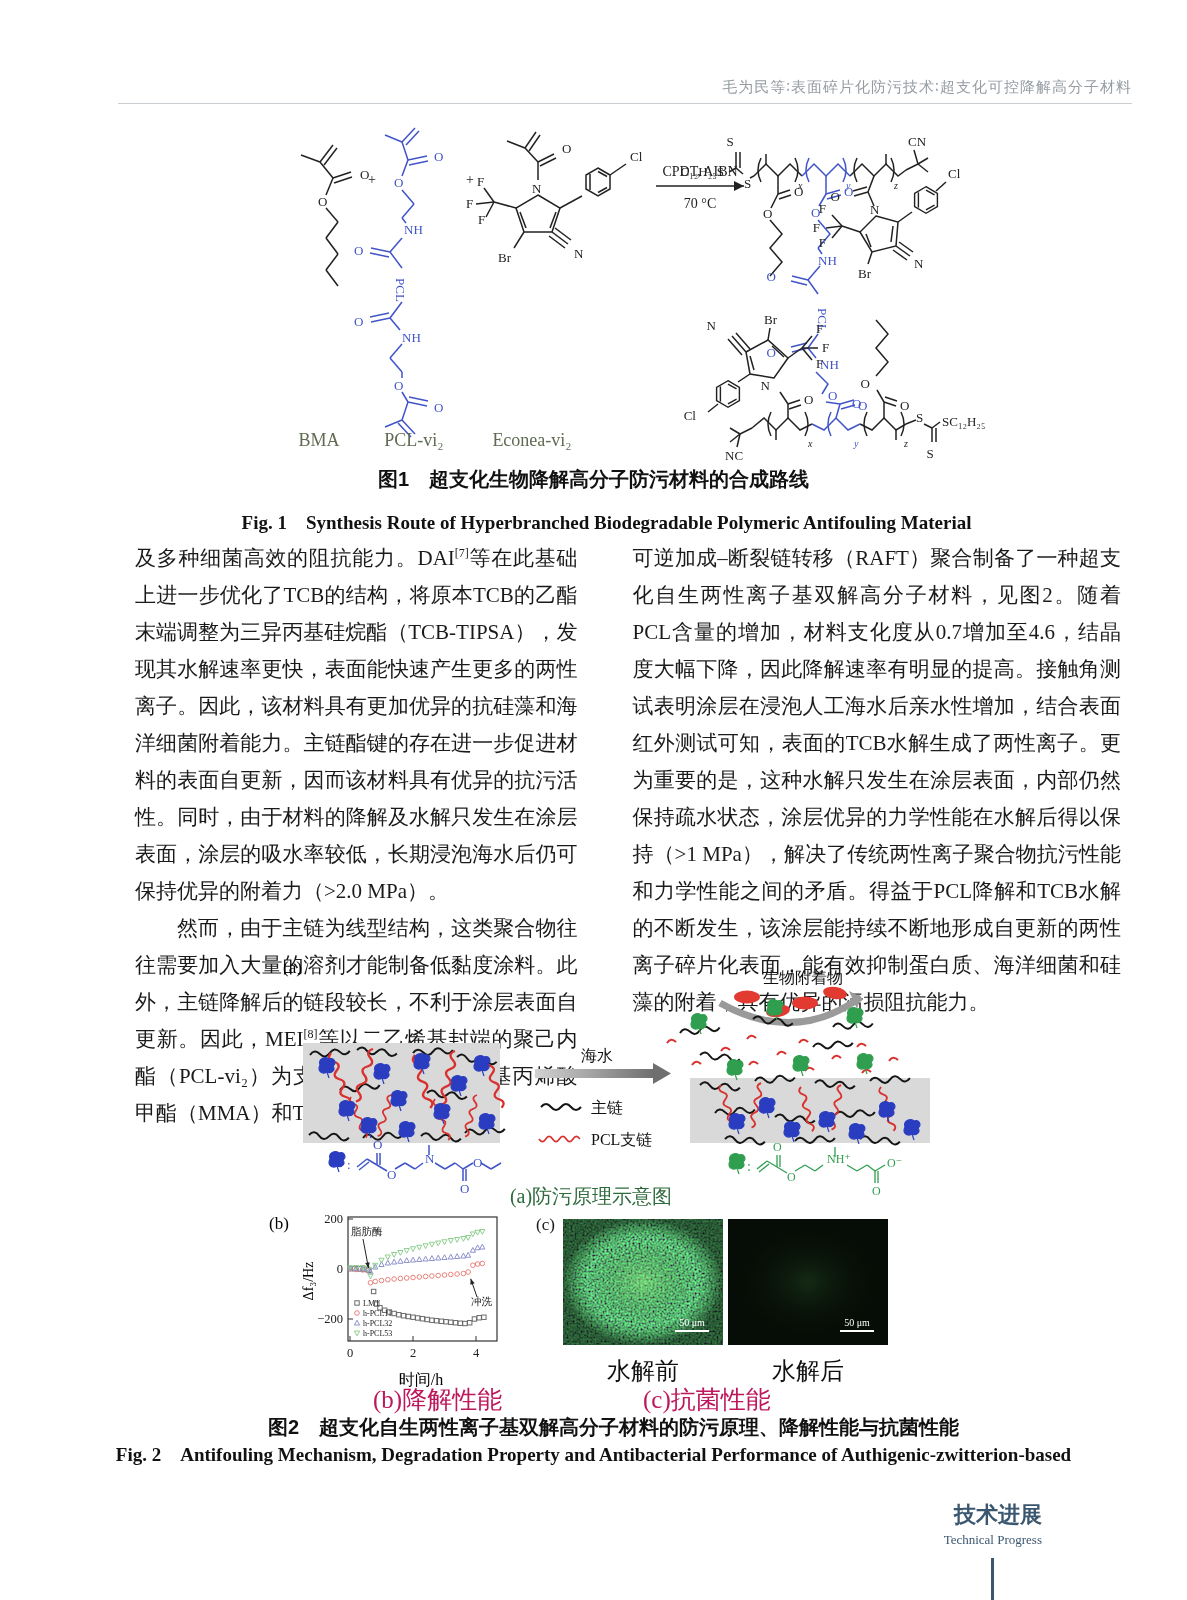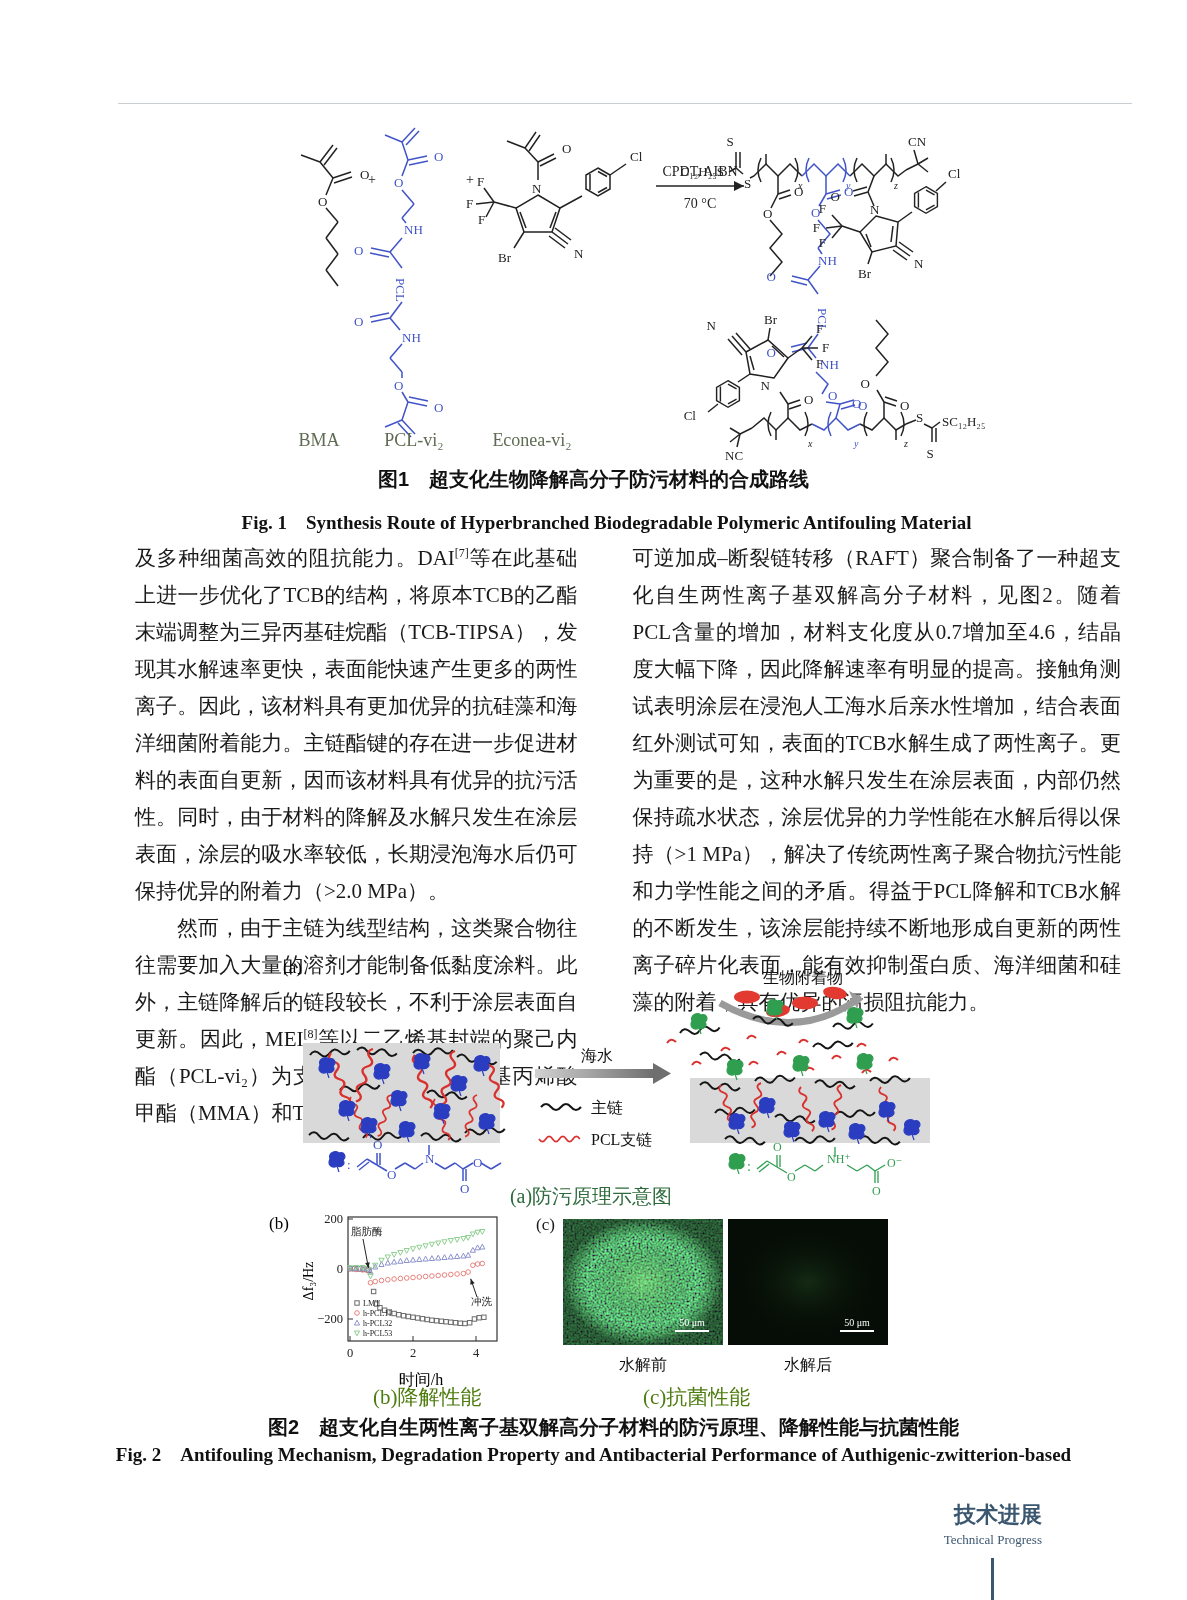--- a/index.html
+++ b/index.html
@@ -21,22 +21,22 @@
   .col.left{width:452px;}
   .col.right{width:499px;}
   .col p{margin:0;}
   .col p.indent{text-indent:2em;}
   sup{font-size:12px;line-height:0;}
   
   .fig2-wrap{position:absolute;top:945px;left:135px;width:986px;height:465px;}
   .panelb{position:absolute;left:120px;top:260px;width:300px;height:185px;}
   .panelc{position:absolute;left:395px;top:260px;width:530px;height:185px;}
   .micro{position:absolute;top:14px;}
-  .micro-label{position:absolute;top:150px;font-size:16px;color:#111;width:160px;text-align:center;}
-  .subcap{position:absolute;font-size:21px;color:#4d7c0f;text-align:right;}
+  .micro-label{position:absolute;top:150px;font-size:24px;color:#111;width:160px;text-align:center;}
+  .subcap{position:absolute;font-size:25px;color:#be185d;text-align:right;}
   .chem-text{font-family:"Liberation Serif","DejaVu Serif",serif;}
   
   .footer{position:absolute;top:1500px;right:145px;display:flex;align-items:center;gap:10px;color:#3b5770;flex-direction:column;}
   .footer .zh{font-family:"Liberation Sans","DejaVu Sans",sans-serif;font-weight:bold;font-size:22px;text-align:right;}
   .footer .en{font-family:"Liberation Serif","DejaVu Serif",serif;font-size:13px;text-align:right;margin-top:2px;}
   .fbar{width:3px;height:48px;background:#3b5770;}
   .fpage{font-size:28px;font-family:"Liberation Serif","DejaVu Serif",serif;}
   
   svg text{font-family:"Liberation Serif","DejaVu Serif",serif;}
   .bond{stroke:#222;stroke-width:1.5;fill:none;}
@@ -54,20 +54,21 @@
   .wvr{stroke:#d8312e;stroke-width:2;fill:none;}
   .tick{font-size:12.5px;fill:#222;}
   .lg{font-size:8px;fill:#222;}
   .ann{font-size:10.5px;fill:#222;}
 </style>
 </head>
 <body>
 
 <div class="page">
 
+  <div class="running-head">毛为民等∶表面碎片化防污技术∶超支化可控降解高分子材料</div>
   <div class="head-rule"></div>
 
   <div class="fig1-wrap">
   <svg viewBox="0 0 976 345" width="986" height="345">
     <defs>
       <g id="ph">
             <polygon points="0,-14 12,-7 12,7 0,14 -12,7 -12,-7" fill="none"></polygon>
         <line x1="-8" y1="-8" x2="-8" y2="8"></line>
             <line x1="0" y1="-10.5" x2="9" y2="-5.5"></line>
             <line x1="0" y1="10.5" x2="9" y2="5.5"></line>

